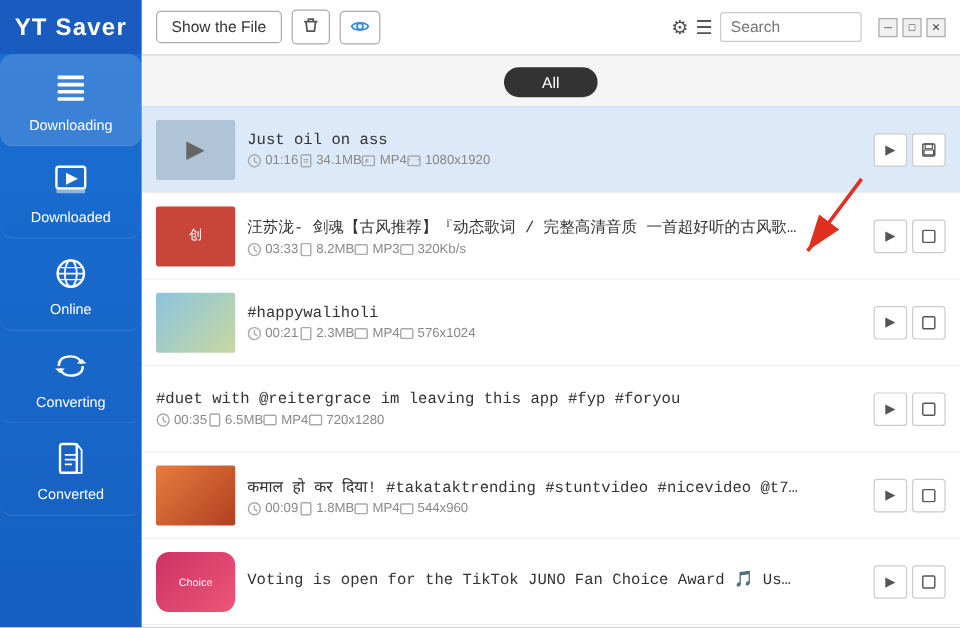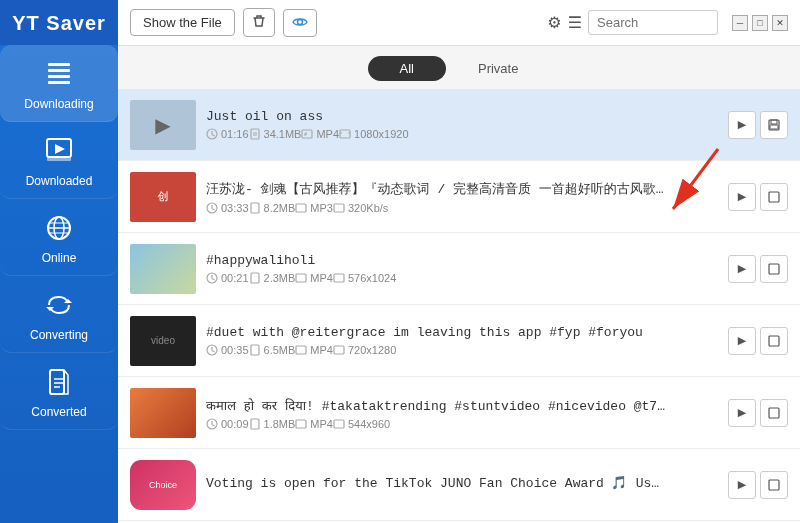--- a/index.html
+++ b/index.html
@@ -105,21 +105,21 @@
       justify-content: center;
       font-size: 9px;
       cursor: pointer;
       color: #444;
     }
     .search-box {
       border: 1px solid #ccc;
       border-radius: 3px;
       padding: 4px 8px;
       font-size: 13px;
-      width: 130px;
+      width: 118px;
       outline: none;
       color: #999;
     }
 
     
     .tab-bar {
       display: flex;
       justify-content: center;
       align-items: center;
       padding: 10px 0 8px 0;
@@ -326,21 +326,20 @@
       <div class="window-controls">
         <div class="win-ctrl">─</div>
         <div class="win-ctrl">□</div>
         <div class="win-ctrl">✕</div>
       </div>
     </div>
   </div>
 
   <div class="tab-bar">
     <button class="tab-btn active">All</button>
-    <button class="tab-btn">Private</button>
   </div>
 
   <div style="position:relative; flex:1; overflow:hidden; display:flex; flex-direction:column;">
 
     <svg class="arrow-svg" width="800" height="523" style="z-index:10; pointer-events:none; position:absolute; top:0; left:0;">
       <defs>
         <marker id="arrowhead" markerWidth="10" markerHeight="7" refX="10" refY="3.5" orient="auto">
           <polygon points="0 0, 10 3.5, 0 7" fill="#e03020"></polygon>
         </marker>
       </defs>
@@ -486,23 +485,20 @@
           <button class="action-btn">▶</button>
           <button class="action-btn">
             <svg width="12" height="12" viewBox="0 0 12 12">
                 <rect x="1" y="1" width="10" height="10" rx="1" stroke="#555" stroke-width="1.2" fill="none"></rect>
               </svg>
           </button>
         </div>
       </div>
 
       <div class="list-item">
-        <div class="thumb thumb-dark">
-          <span style="color:#888; font-size:10px;">video</span>
-        </div>
         <div class="item-info">
           <div class="item-title">#duet with @reitergrace im leaving this app #fyp #foryou</div>
           <div class="item-meta">
             <span class="meta-item">
               <svg width="12" height="12" viewBox="0 0 12 12">
                   <circle cx="6" cy="6" r="5" stroke="#aaa" stroke-width="1.2" fill="none"></circle>
                   <line x1="6" y1="3" x2="6" y2="6.5" stroke="#aaa" stroke-width="1.2"></line>
                   <line x1="6" y1="6.5" x2="8.5" y2="8" stroke="#aaa" stroke-width="1.2"></line>
                 </svg>
               <span>00:35</span>

